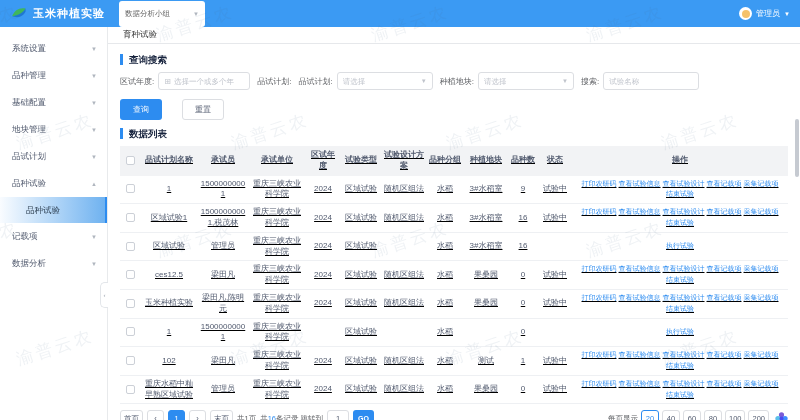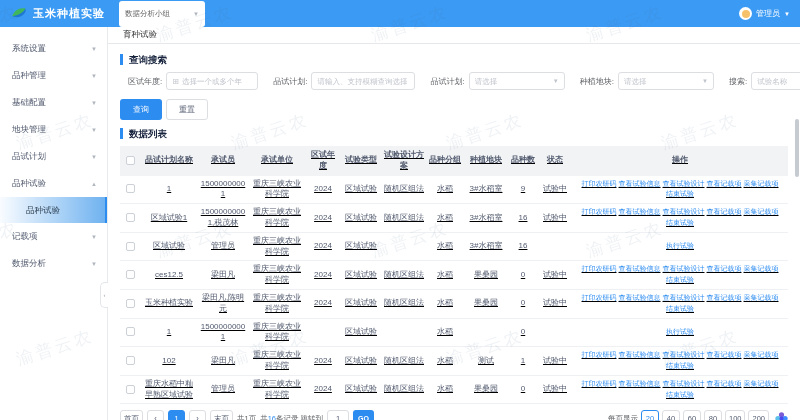--- a/index.html
+++ b/index.html
@@ -31,27 +31,27 @@
 
   .content { flex:1; background:#fff; display:flex; flex-direction:column; position:relative; min-width:0; }
   .tabbar { height:17px; border-bottom:1px solid #e6e8eb; display:flex; align-items:center; padding-left:15px; flex:0 0 auto; }
   .tab { font-size:8.5px; color:#333; }
 
   .card { padding:4px 12px 0 12px; flex:1; display:flex; flex-direction:column; min-height:0; }
   .section-title { font-size:9.5px; font-weight:bold; color:#17233d; border-left:3px solid #2d8cf0; padding-left:6px; margin:6px 0 7px 0; line-height:11px; }
 
   
   .form-row { display:flex; align-items:center; gap:7px; font-size:8px; color:#606266; white-space:nowrap; }
-  .field { display:flex; align-items:center; gap:4px;margin-left:8px; }
+  .field { display:flex; align-items:center; gap:4px; }
   .input-box { border:1px solid #dcdee2; border-radius:3px; height:18px; display:flex; align-items:center; padding:0 5px; background:#fff; gap:3px; }
   .input-box input { border:none; outline:none; width:100%; font-size:7.5px; color:#606266; background:transparent; }
   .input-box input::placeholder { color:#c0c4cc; }
   .input-box .cal { color:#c0c4cc; font-size:8px; }
   .input-box .dchev { color:#c0c4cc; font-size:6px; margin-left:auto; }
-  .btn-row { margin:9px 0 2px 0; display:flex; gap:4px; }
+  .btn-row { margin:9px 0 2px 0; display:flex; gap:20px; }
   .btn { font-size:8px; padding:4px 12px; border-radius:3px; border:1px solid transparent; cursor:pointer; }
   .btn-primary { background:#2d8cf0; color:#fff; }
   .btn-default { background:#fff; border-color:#dcdee2; color:#515a6e; }
 
   
   table { width:100%; border-collapse:collapse; table-layout:fixed;text-decoration:underline; }
   thead th { background:#f2f3f5; font-size:8px; font-weight:bold; color:#515a6e; padding:4px 2px; text-align:center; line-height:1.35; }
   tbody td { font-size:8px; color:#515a6e; text-align:center; padding:3px 2px; border-bottom:1px solid #eef0f3; line-height:1.35; height:28px; word-break:break-all; }
   .cb { display:inline-block; width:9px; height:9px; border:1px solid #ccd0d7; border-radius:2px; background:#fff; vertical-align:middle; }
   td.ops a { color:#2d8cf0; font-size:7px; margin:0 1px; text-decoration:none; white-space:nowrap; cursor:pointer; }
@@ -150,23 +150,20 @@
         <div class="form-row" id="search-form">
             <div class="field">
               <span>区试年度:</span>
               <div class="input-box" style="width: 92px;">
                 <span class="cal">⊞</span>
                 <input placeholder="选择一个或多个年" readonly="readonly" style="">
               </div>
             </div>
             <div class="field">
               <span>品试计划:</span>
-              <div class="input-box" style="width: 104px;">
-                <input placeholder="请输入、支持模糊查询选择" readonly="readonly" style="">
-              </div>
             </div>
             <div class="field">
               <span>品试计划:</span>
               <div class="input-box" style="width: 96px;">
                 <input placeholder="请选择" readonly="readonly" style="">
                 <span class="dchev">▼</span>
               </div>
             </div>
             <div class="field">
               <span>种植地块:</span>

